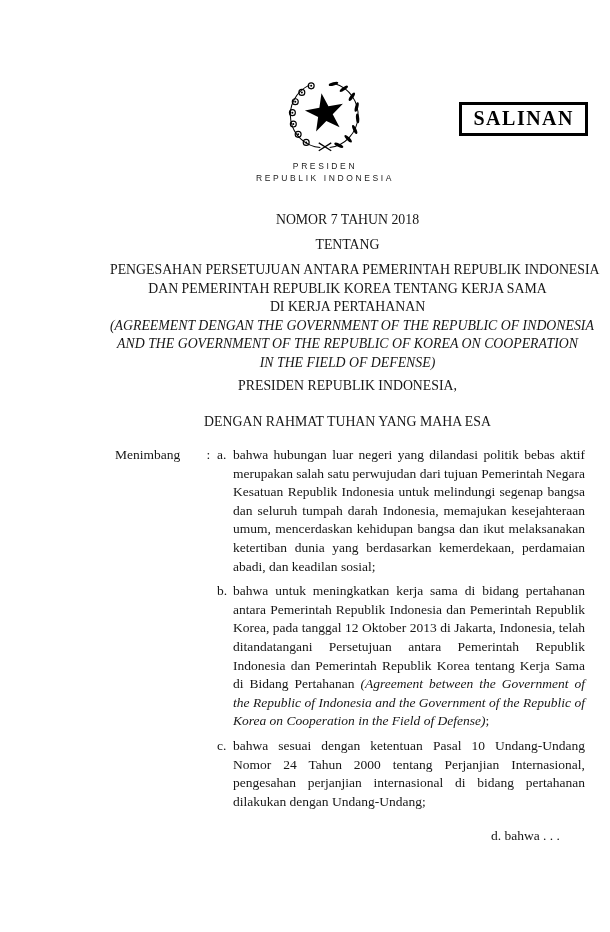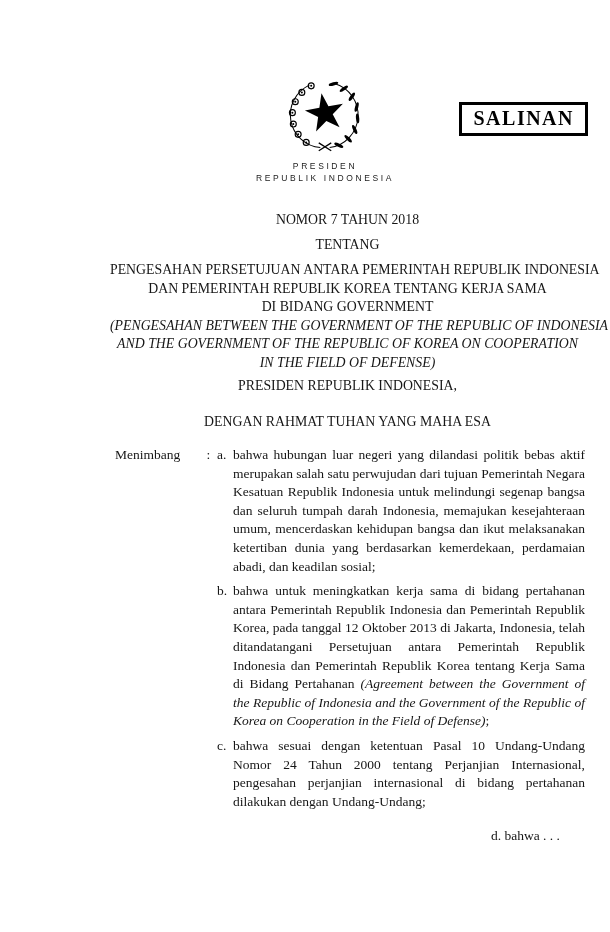--- a/index.html
+++ b/index.html
@@ -165,22 +165,22 @@
     <div>REPUBLIK INDONESIA</div>
   </div>
 
   <div class="main">
 
     <div class="titleblock">
       <div class="tline">NOMOR 7 TAHUN 2018</div>
       <div class="tline mt6">TENTANG</div>
       <div class="tline mt7">PENGESAHAN PERSETUJUAN ANTARA PEMERINTAH REPUBLIK INDONESIA</div>
       <div class="tline">DAN PEMERINTAH REPUBLIK KOREA TENTANG KERJA SAMA</div>
-      <div class="tline">DI BIDANG GOVERNMENT</div>
-      <div class="tline italic">(PENGESAHAN BETWEEN THE GOVERNMENT OF THE REPUBLIC OF INDONESIA</div>
+      <div class="tline">DI KERJA PERTAHANAN</div>
+      <div class="tline italic">(AGREEMENT DENGAN THE GOVERNMENT OF THE REPUBLIC OF INDONESIA</div>
       <div class="tline italic">AND THE GOVERNMENT OF THE REPUBLIC OF KOREA ON COOPERATION</div>
       <div class="tline italic">IN THE FIELD OF DEFENSE)</div>
       <div class="tline mt5">PRESIDEN REPUBLIK INDONESIA,</div>
       <div class="tline mt17">DENGAN RAHMAT TUHAN YANG MAHA ESA</div>
     </div>
 
     <section class="consider">
       <div class="c-label">Menimbang</div>
       <div class="c-colon">:</div>
       <div class="c-items">

